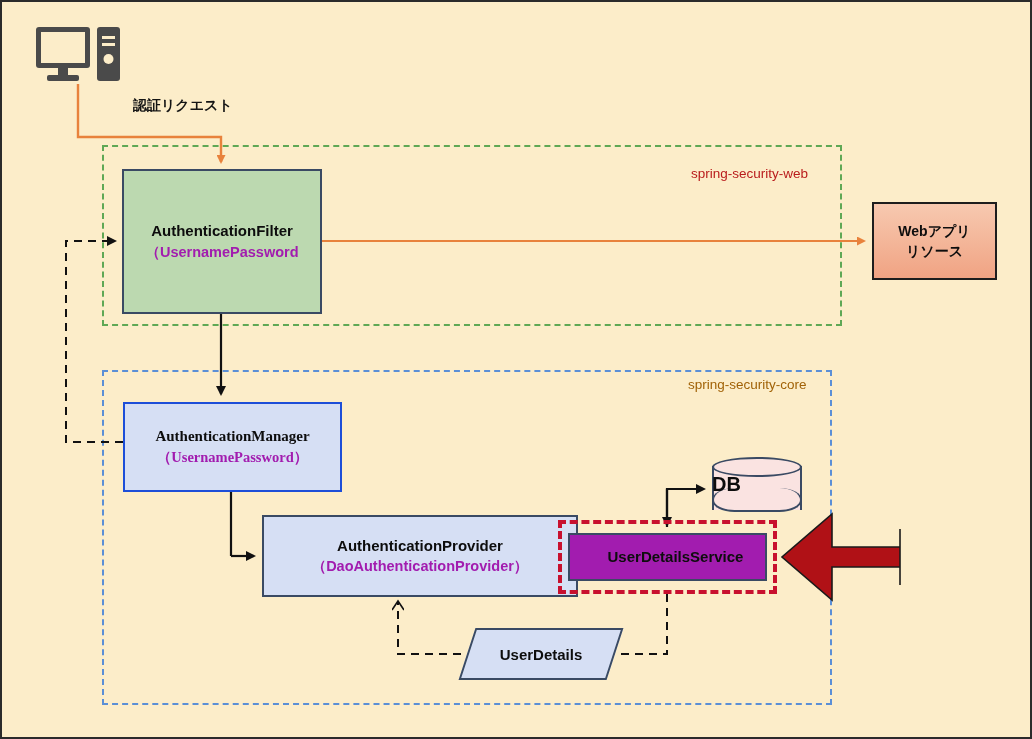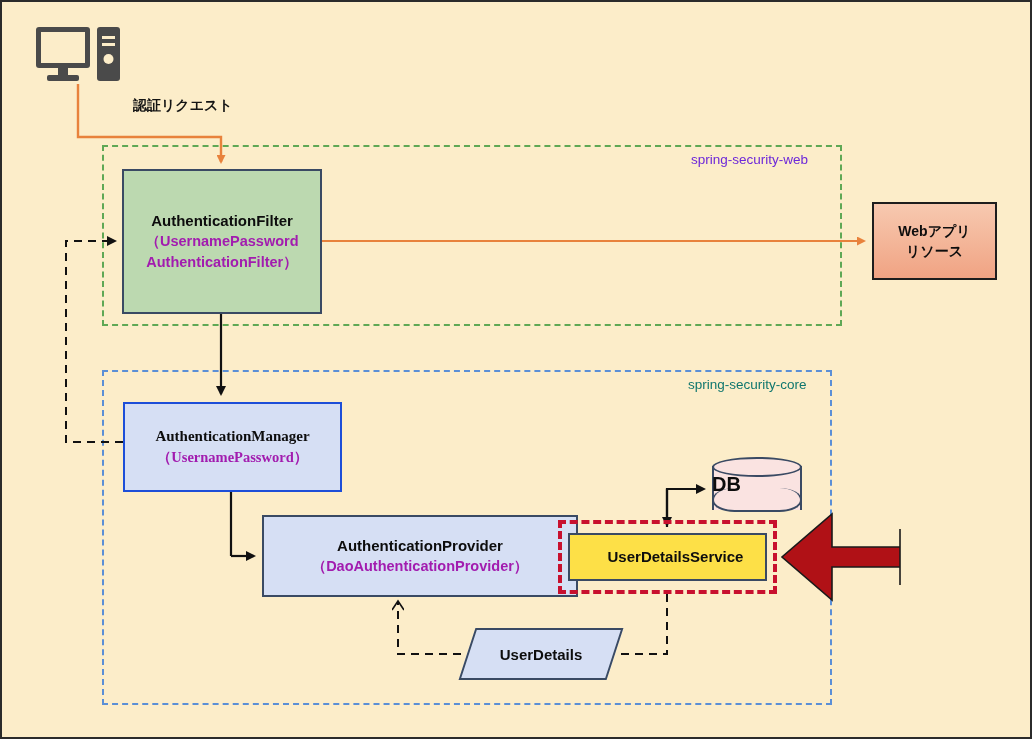--- a/index.html
+++ b/index.html
@@ -59,21 +59,21 @@
     border: 2px solid #1d4ed8;
     font-family: Liberation Serif, serif;
   }
   #auth-provider {
     left: 260px; top: 513px; width: 316px; height: 82px;
     background: #D6DFF4;
     border: 2px solid #3a4a63;
   }
   #user-details-service {
     left: 566px; top: 531px; width: 199px; height: 48px;
-    background: #fde047;
+    background: #a21caf;
     border: 2px solid #3a4a63;
     padding-left: 16px;
   }
   #web-resource {
     left: 870px; top: 200px; width: 125px; height: 78px;
     background: linear-gradient(180deg, #F7C9B0 0%, #F0A383 100%);
     border: 2px solid #1d1d1d;
   }
   #web-resource .title-line { font-size: 14px; }
   
@@ -94,22 +94,22 @@
   }
   #region-core {
     left: 100px; top: 368px; width: 730px; height: 335px;
     border: 2px dashed #5B8FD6;
   }
   .region-label {
     position: absolute;
     font-size: 13.5px;
     white-space: nowrap;
   }
-  #label-web { left: 689px; top: 150px; color: #6d28d9; }
-  #label-core { left: 686px; top: 375px; color: #0f766e; }
+  #label-web { left: 689px; top: 164px; color: #b91c1c; }
+  #label-core { left: 686px; top: 375px; color: #a16207; }
   
   #user-details {
     position: absolute;
     left: 465px; top: 626px; width: 148px; height: 52px;
   }
   #user-details .pg-shape {
     position: absolute; inset: 0;
     background: #D6DFF4;
     border: 2px solid #3a4a63;
     transform: skewX(-18deg);
@@ -223,21 +223,20 @@
     <path d="M665,487 L665,523" fill="none" stroke="#111111" stroke-width="2.2" marker-end="url(#arr-black)"></path>
 
     <path d="M665,592 L665,652 L396,652 L396,600" fill="none" stroke="#111111" stroke-width="2" stroke-dasharray="8,6" marker-end="url(#arr-open)"></path>
 
     <path d="M898,527 L898,545 L830,545 L830,512 L780,555 L830,598 L830,565 L898,565 L898,583 Z" fill="#B01116" stroke="#1a1a1a" stroke-width="1.6" stroke-linejoin="miter"></path>
   </svg>
 
   <div class="node" id="auth-filter">
     <div class="title-line">AuthenticationFilter</div>
     <div class="impl-line">（UsernamePassword</div>
-    <div class="impl-line">AuthenticationFilter）</div>
   </div>
 
   <div class="node" id="auth-manager">
     <div class="title-line">AuthenticationManager</div>
     <div class="impl-line">（UsernamePassword）</div>
   </div>
 
   <div class="node" id="auth-provider">
     <div class="title-line">AuthenticationProvider</div>
     <div class="impl-line">（DaoAuthenticationProvider）</div>

